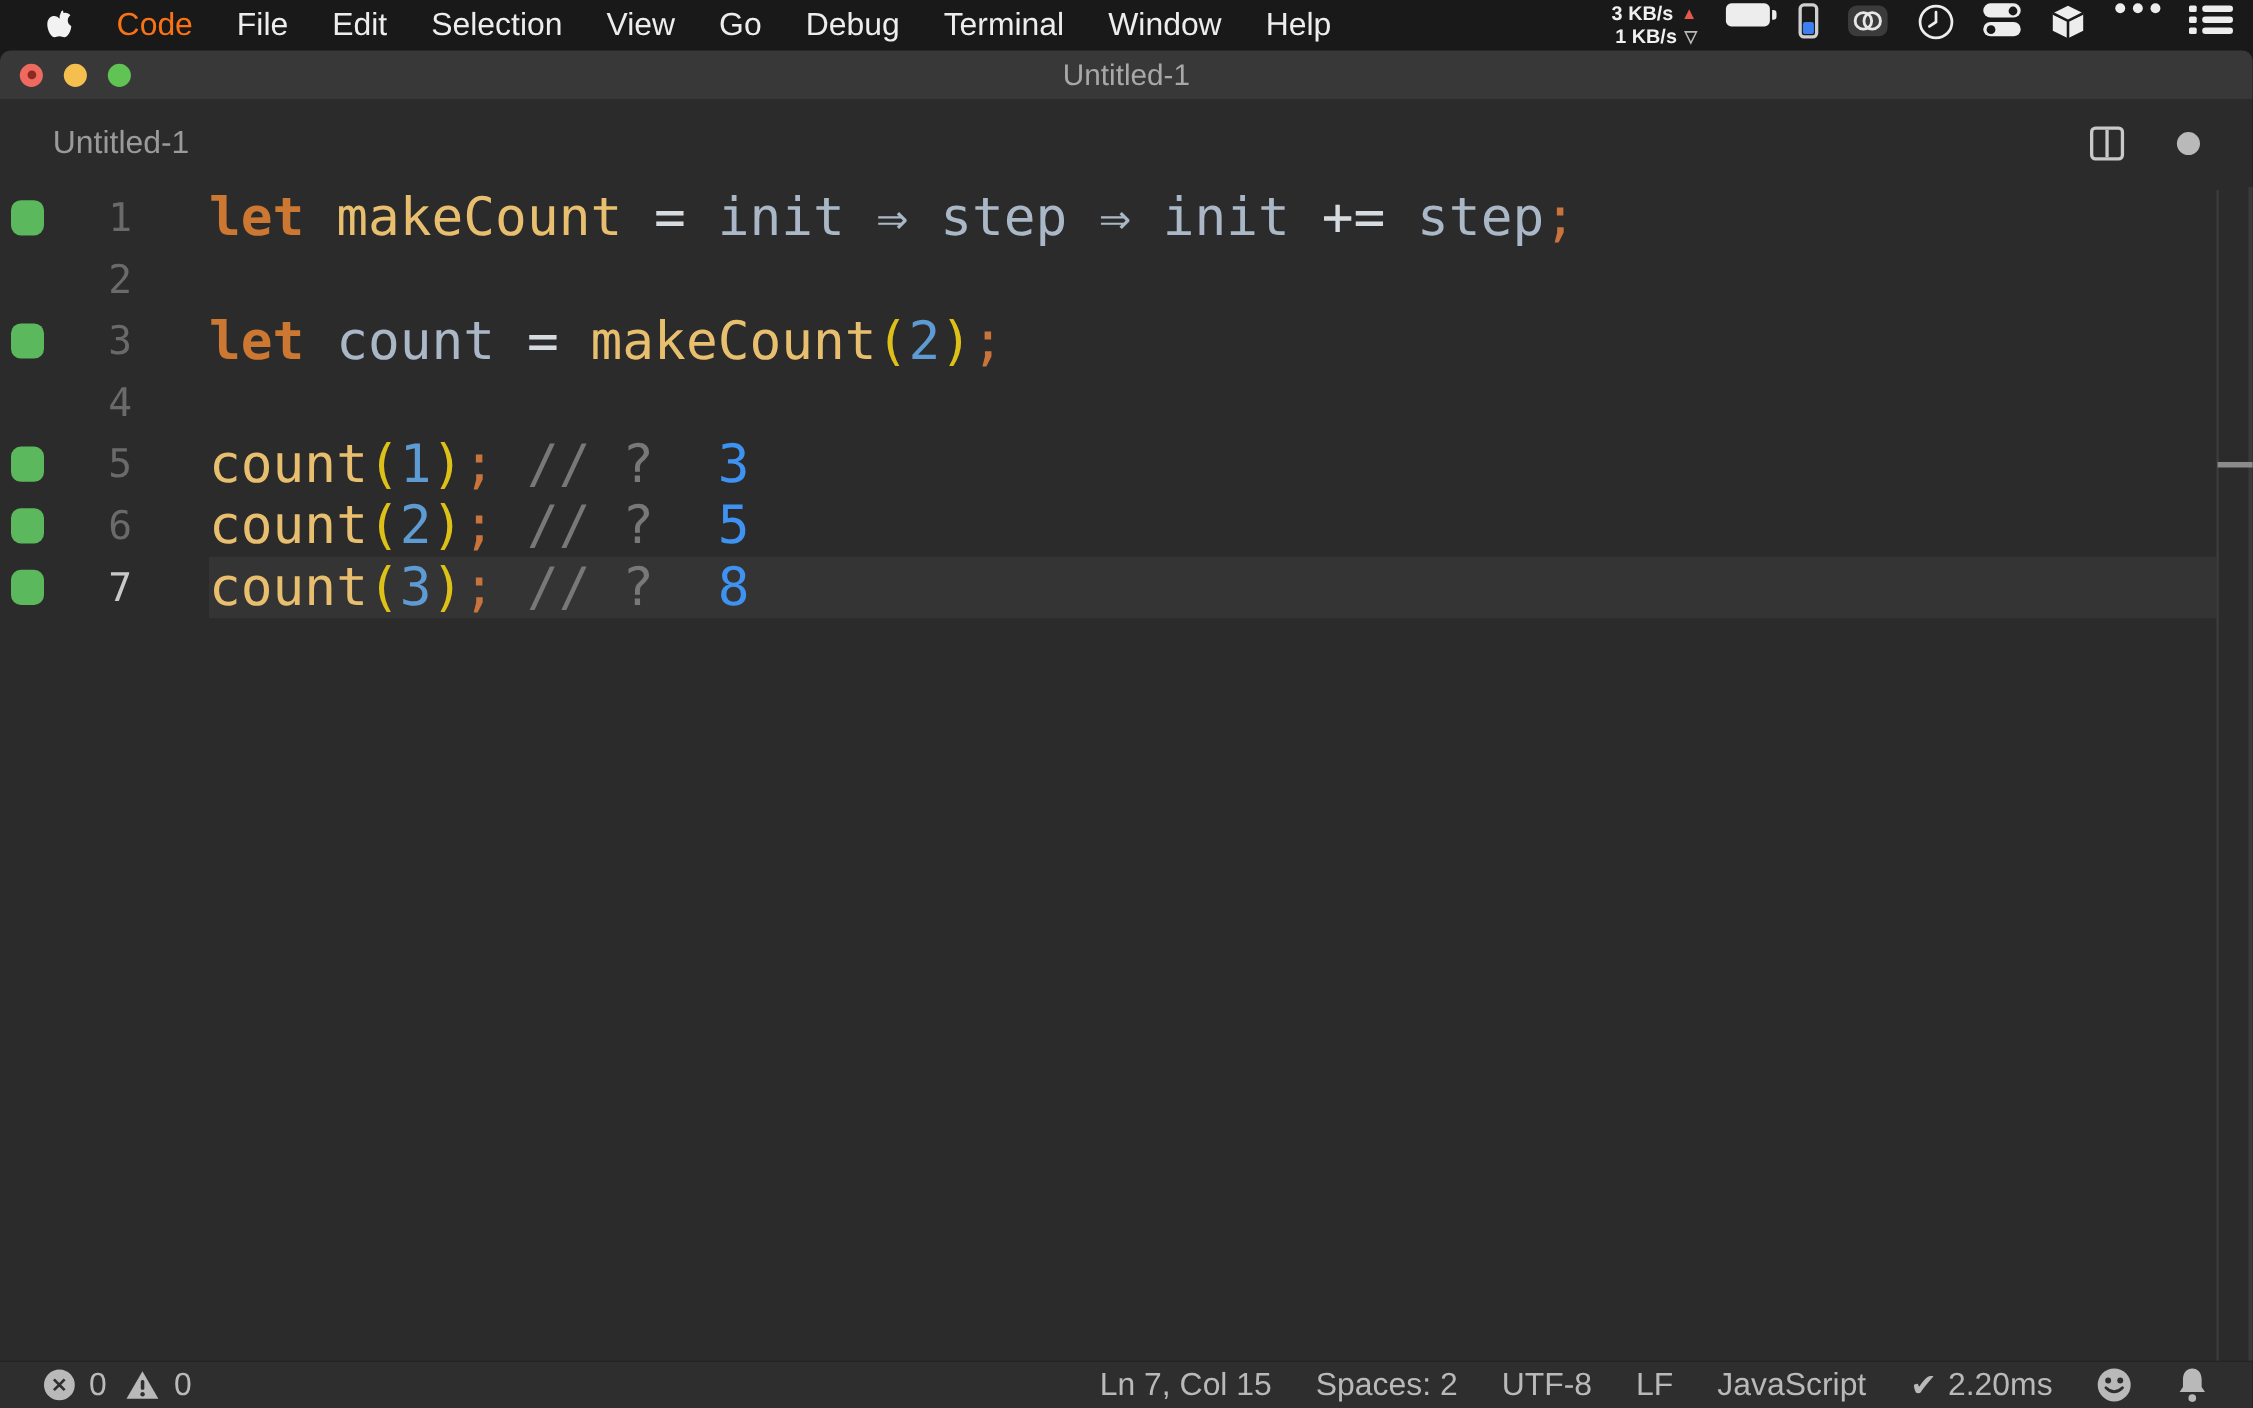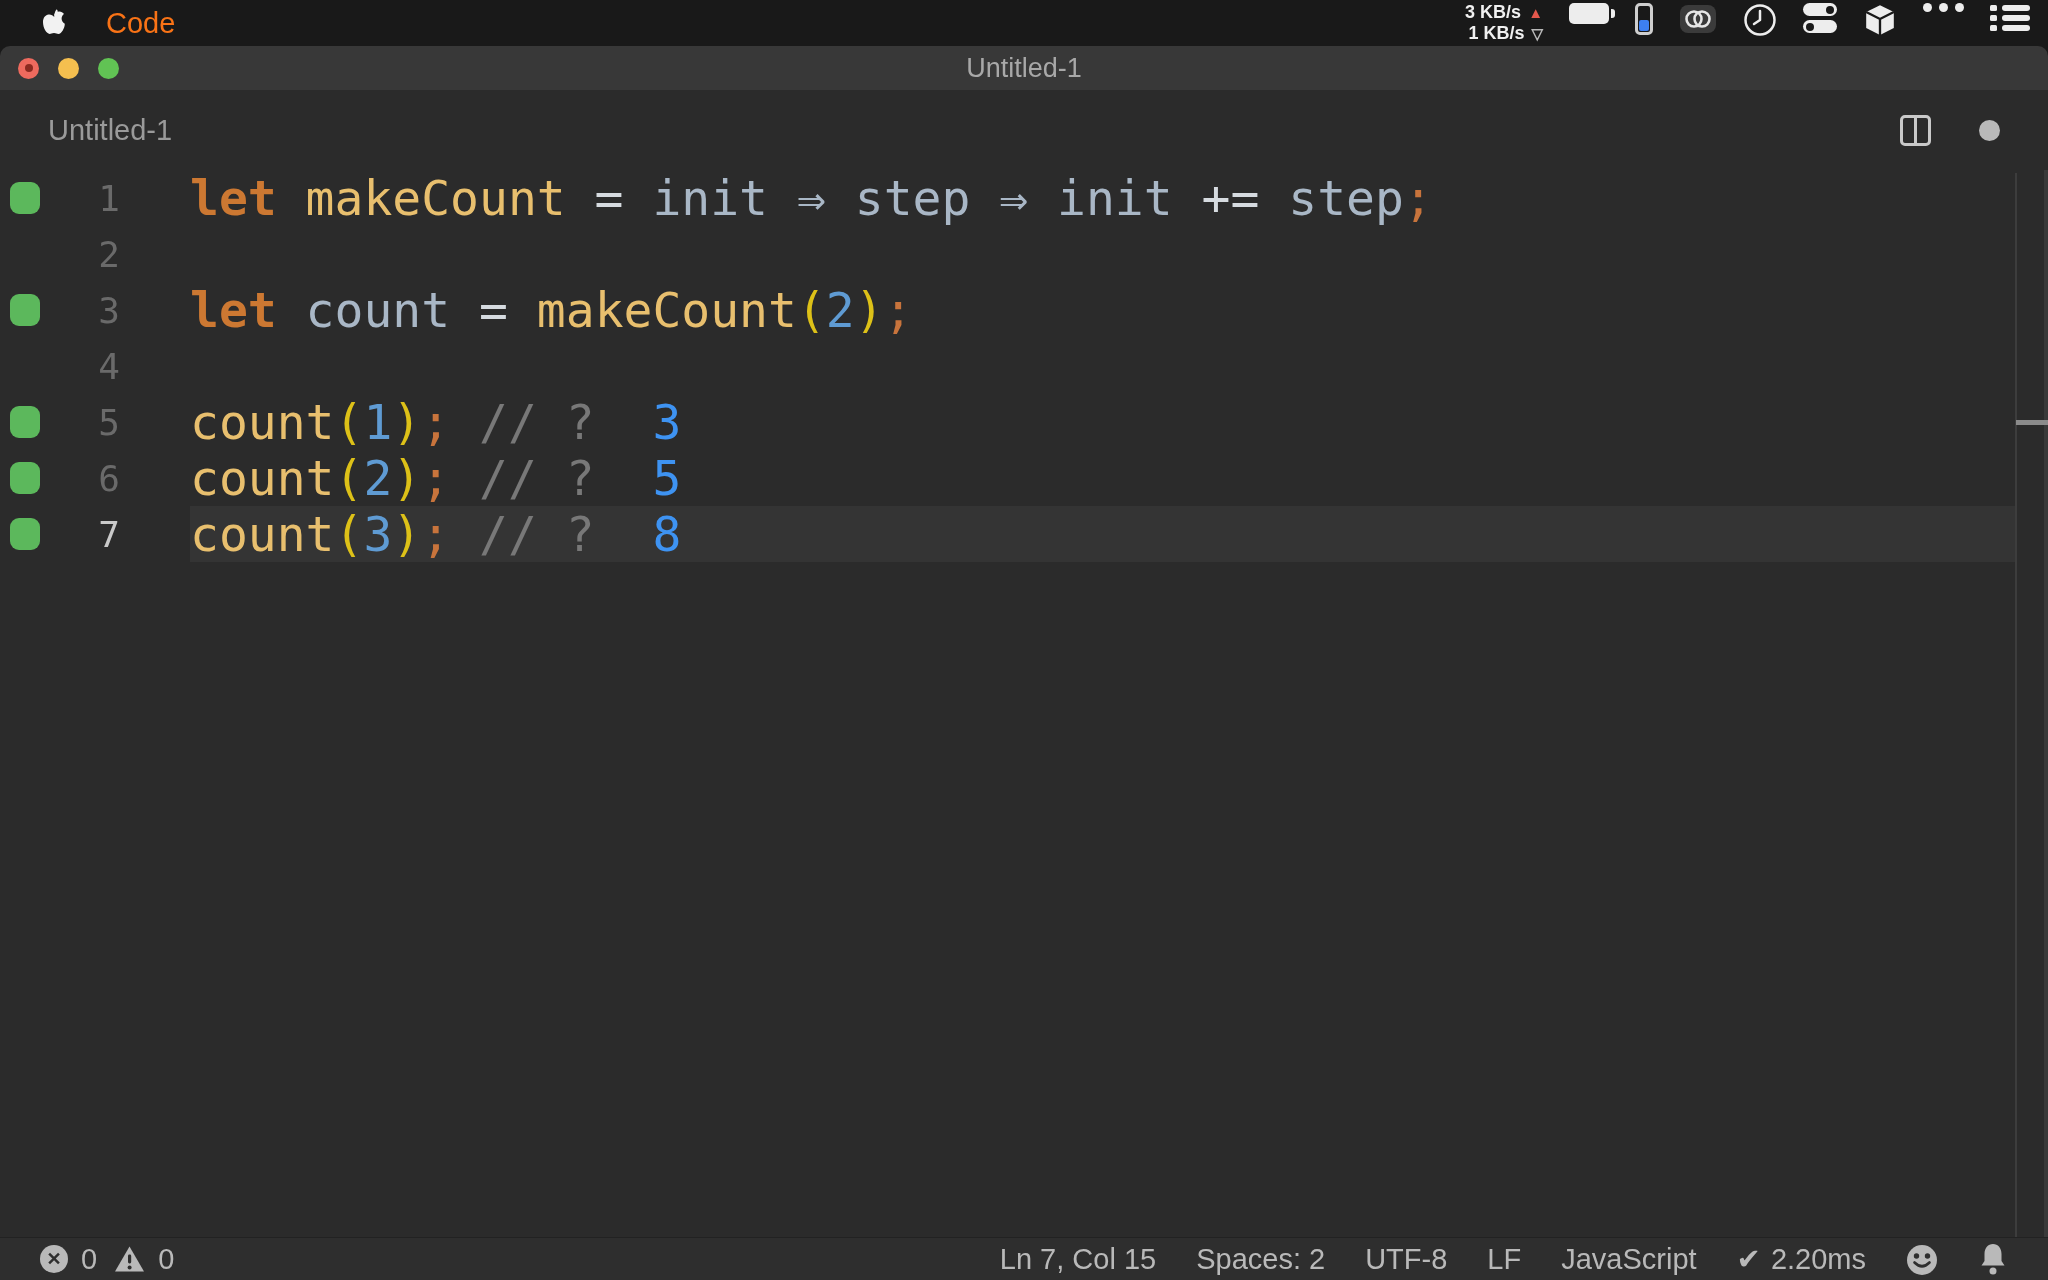--- a/index.html
+++ b/index.html
@@ -76,34 +76,45 @@
   .ruler-line { position:absolute; left:2015px; top:3px; bottom:0; width:2px; background:#3d3d3d; }
   .edge-strip { position:absolute; right:0; top:0; bottom:0; width:4px; background:#393939; }
   .ruler-marker { position:absolute; left:2016px; right:0; top:250px; height:5px; background:#8b8b8b; }
 
   
   .statusbar { height:43px; background:var(--statusbar-bg,#2e2e2e); border-top:1px solid #222;
                display:flex; align-items:center; padding:0 40px; font-size:29px; color:#b9b9b9; }
   .sb-left { display:flex; align-items:center; gap:13px; }
   .err-ic { width:28px; height:28px; border-radius:50%; background:#b9b9b9; color:#2e2e2e;
             display:flex; align-items:center; justify-content:center; font-size:18px; font-weight:bold; }
-  .sb-right { margin-left:auto; display:flex; align-items:flex-end; gap:40px; }
+  .sb-right { margin-left:auto; display:flex; align-items:center; gap:40px; }
   .perf { display:flex; align-items:center; gap:10px; }
 </style>
 </head>
 <body>
 
 <div class="menubar">
   <span class="apple-wrap">
     <svg width="24" height="29" viewBox="0 0 24 29">
       <path fill="#f2f2f2" d="M12.2 8.1C11 6.5 8.9 5.4 6.7 5.6 3.4 5.9 1 8.8 1 13.3c0 5.6 3.6 11.6 6.6 11.6 1.5 0 2.2-.9 4.4-.9 2.2 0 2.8.9 4.5.9 3 0 6.3-5.9 6.3-10.2-2-1-3.2-2.9-3.2-5.1 0-2 1-3.7 2.4-4.7-1.1-1.4-3-2.4-4.9-2.3-2.1.1-3.8 1.2-4.9 2.5z"></path>
       <path fill="#f2f2f2" d="M12.8 5.3c-.2-1.9.7-3.8 2-5 1.3 1.4 1.3 3.7 0 5.2-.6.7-1.3 1-2 .9z"></path>
     </svg>
   </span>
   <span class="app-name">Code</span>
+  <span id="menu-items" style="display:flex;gap:40px;">
+      <span class="menu-item">File</span>
+      <span class="menu-item">Edit</span>
+      <span class="menu-item">Selection</span>
+      <span class="menu-item">View</span>
+      <span class="menu-item">Go</span>
+      <span class="menu-item">Debug</span>
+      <span class="menu-item">Terminal</span>
+      <span class="menu-item">Window</span>
+      <span class="menu-item">Help</span>
+    </span>
 
   <div class="mb-right">
     <div class="net">
       <div class="net-row">
         <span>3 KB/s</span>
         <span class="net-up-arrow">▲</span>
       </div>
       <div class="net-row">
         <span>1 KB/s</span>
         <span class="net-down-arrow">▽</span>

